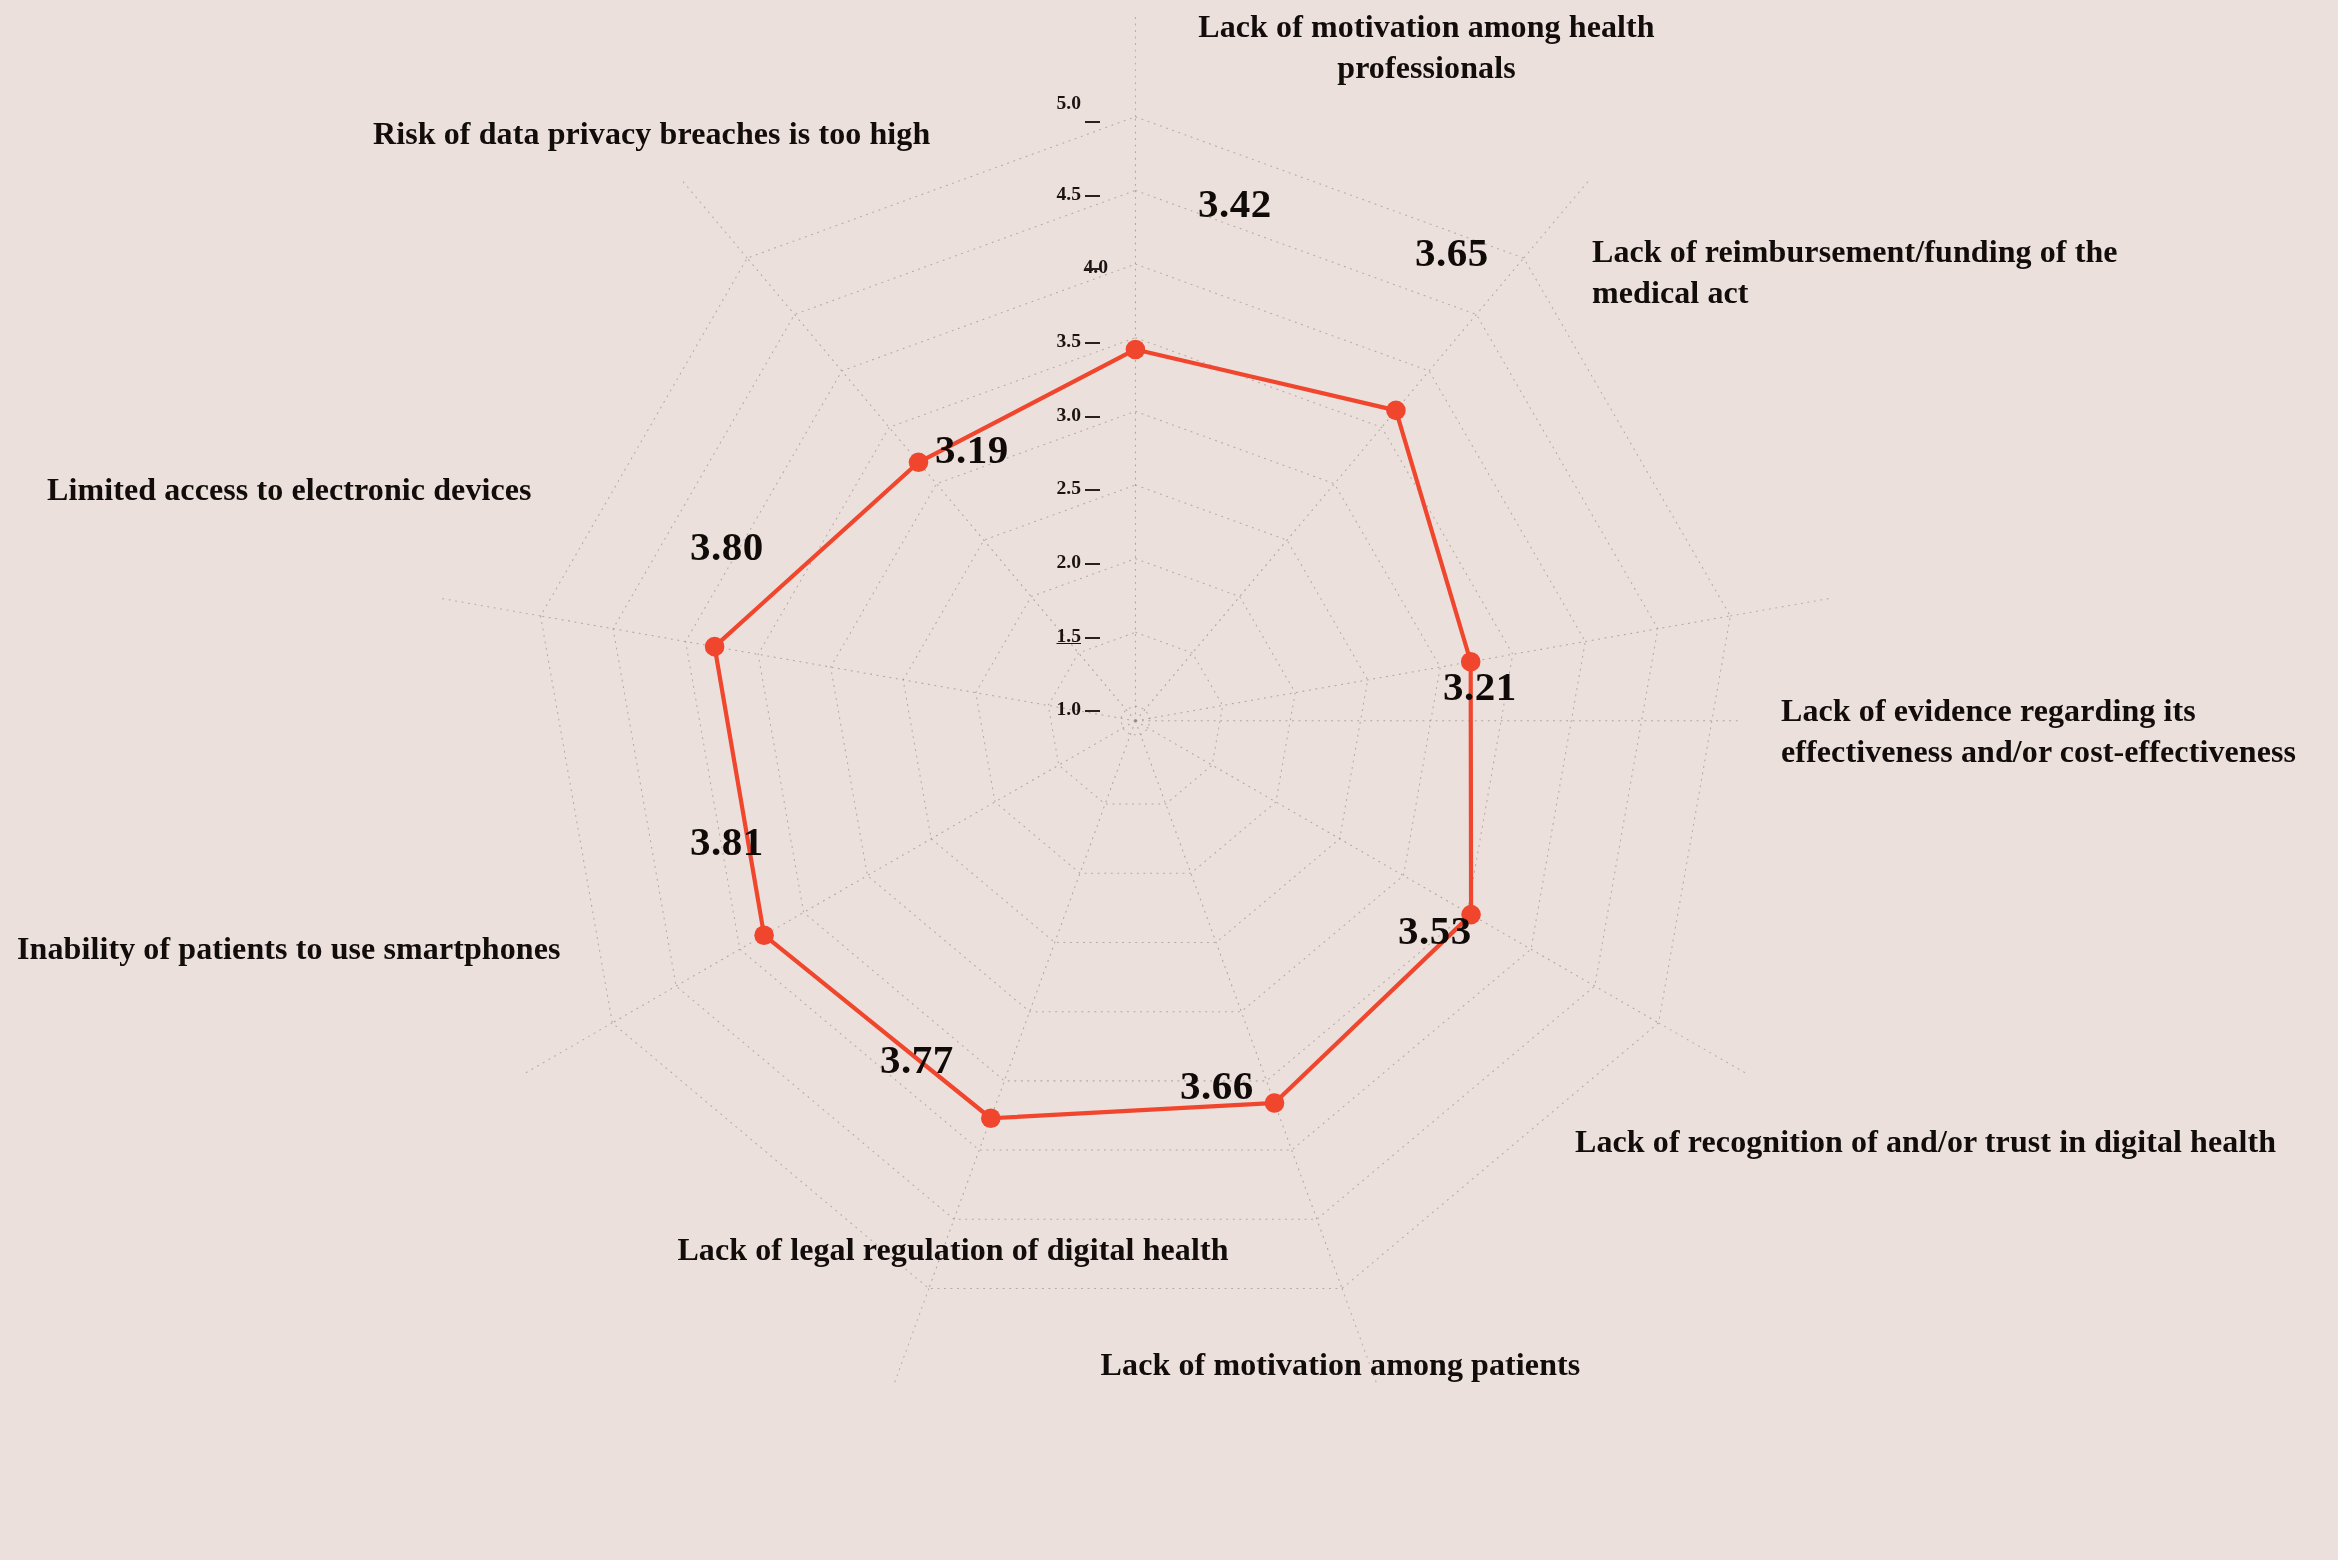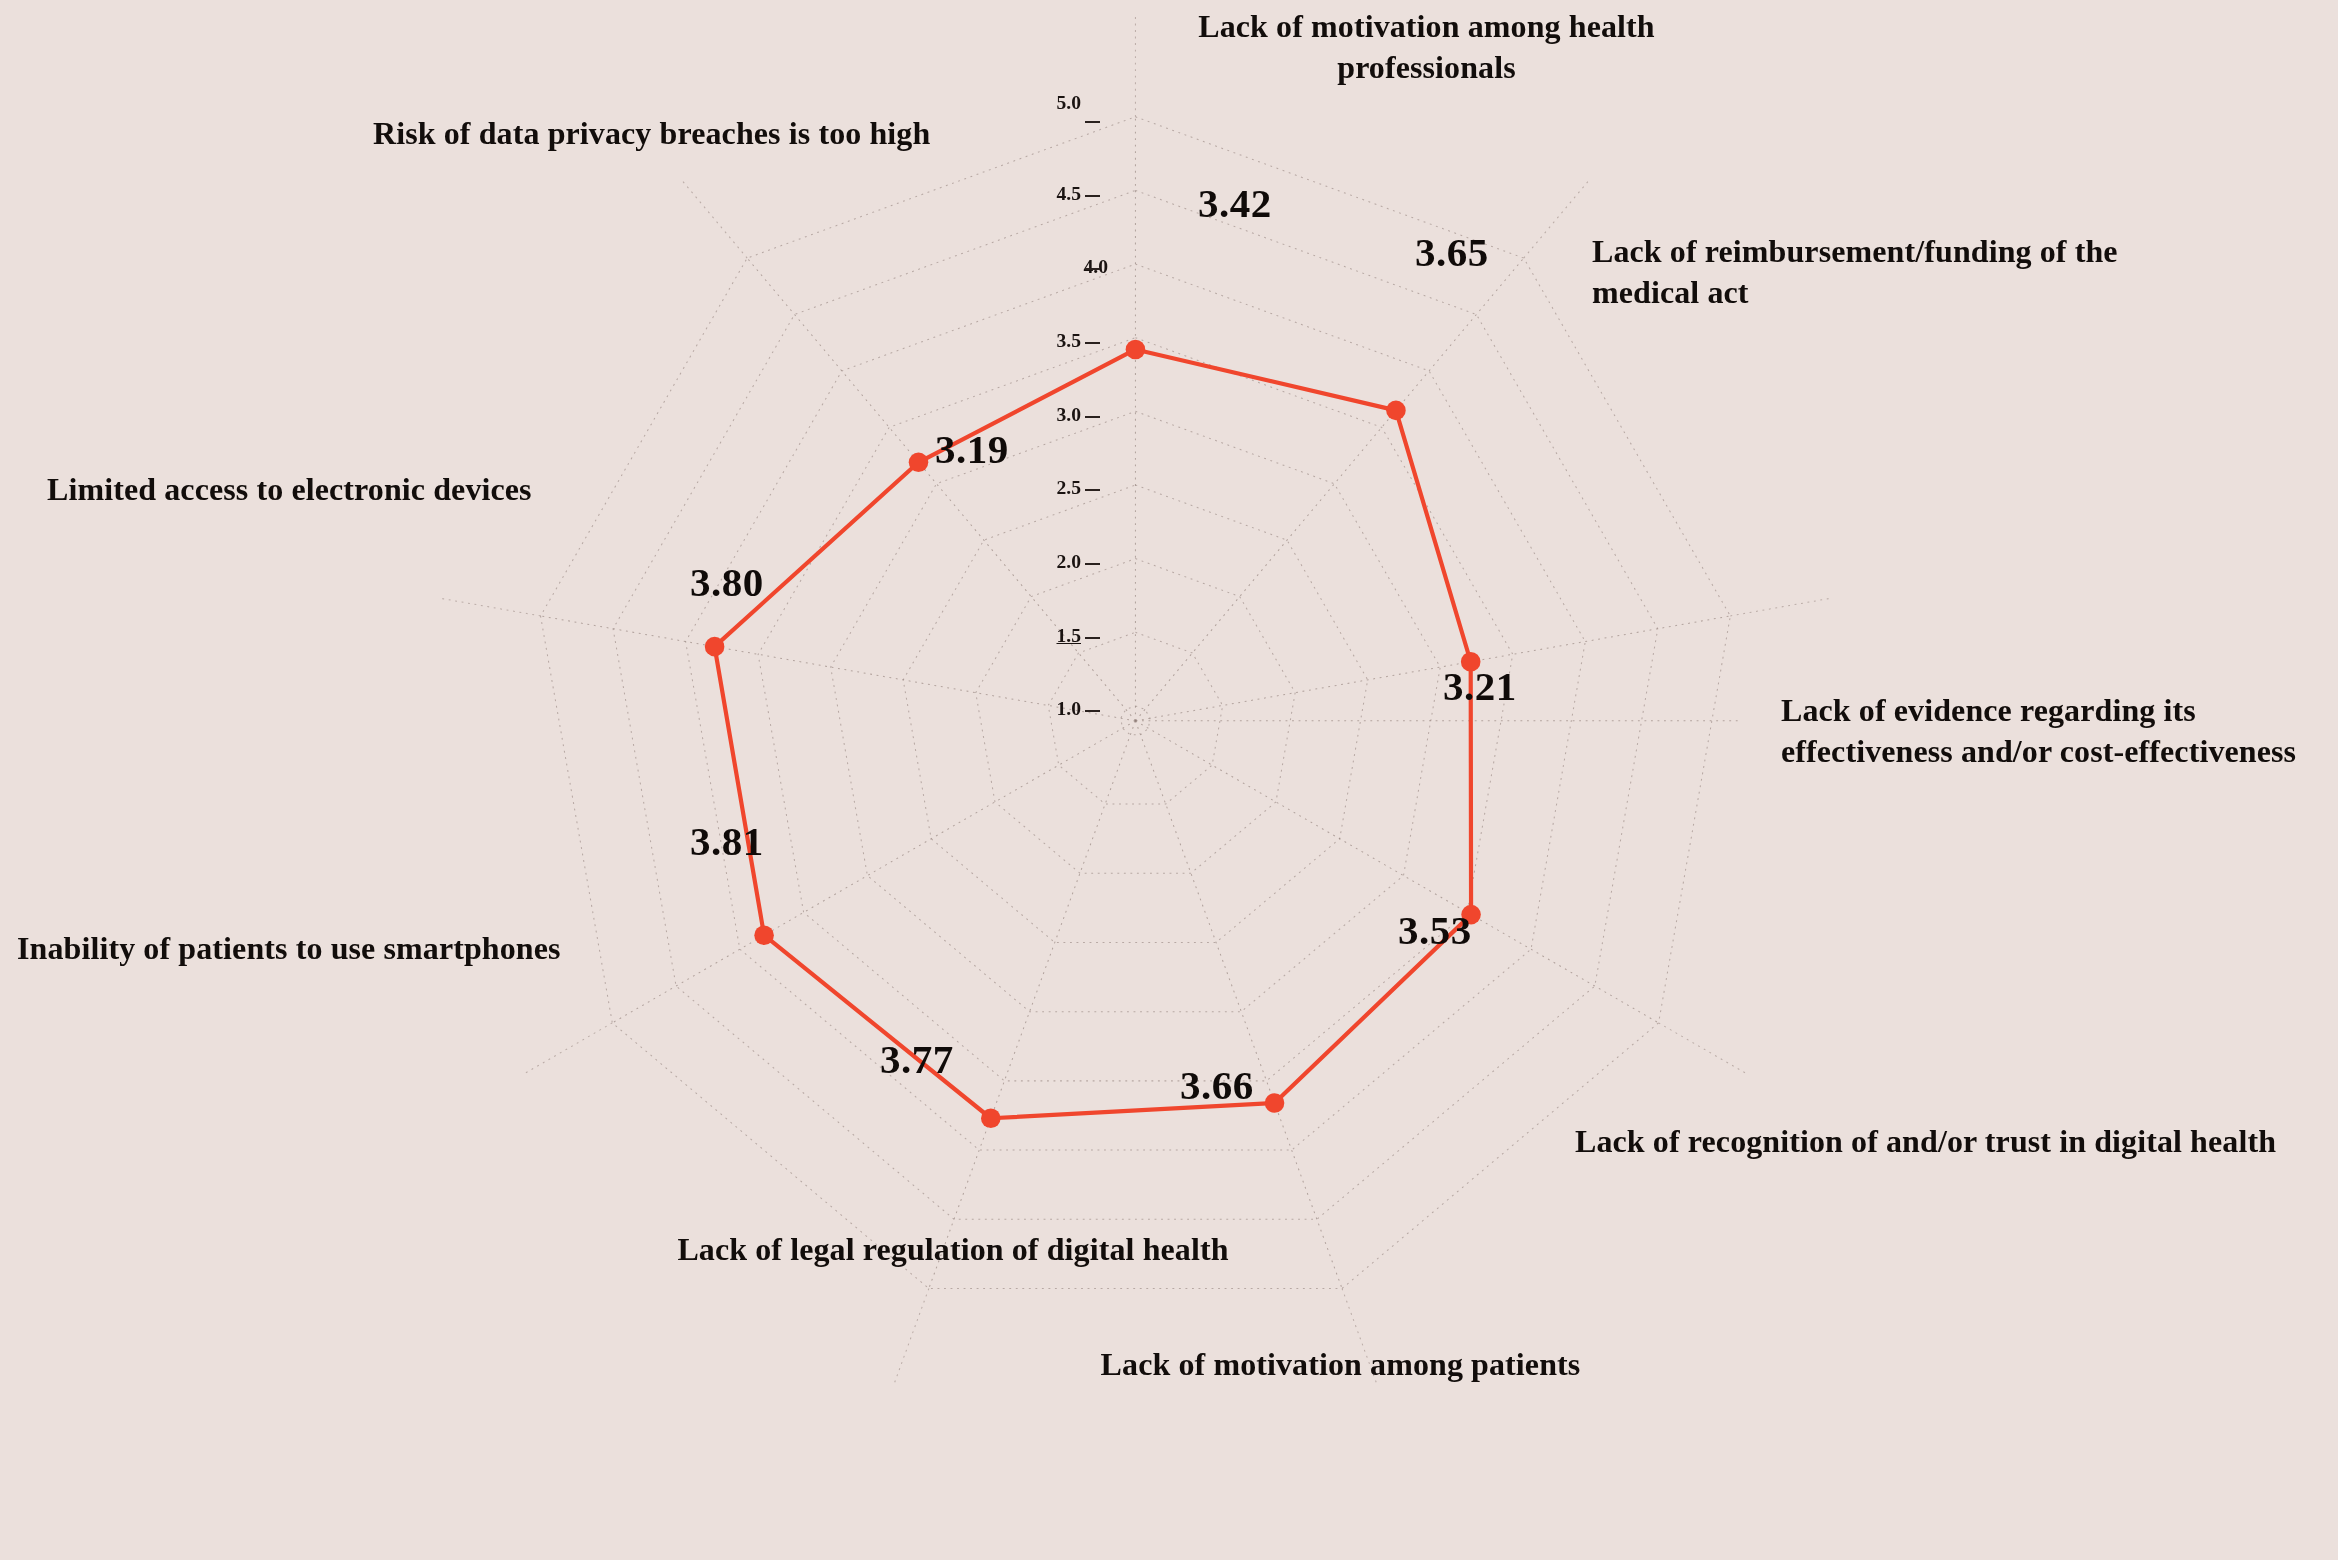--- a/index.html
+++ b/index.html
@@ -135,21 +135,21 @@
       <div class="axis-label lbl-left" style="left: 373px; top: 113px; width: 634px;">Risk of data privacy breaches is too high</div>
     </div>
   <div id="value-labels">
       <div class="value-label" style="left: 1198px; top: 179px;">3.42</div>
       <div class="value-label" style="left: 1415px; top: 228px;">3.65</div>
       <div class="value-label" style="left: 1443px; top: 662px;">3.21</div>
       <div class="value-label" style="left: 1398px; top: 906px;">3.53</div>
       <div class="value-label" style="left: 1180px; top: 1061px;">3.66</div>
       <div class="value-label" style="left: 880px; top: 1035px;">3.77</div>
       <div class="value-label" style="left: 690px; top: 817px;">3.81</div>
-      <div class="value-label" style="left: 690px; top: 522px; margin-top: 36px;">3.80</div>
+      <div class="value-label" style="left: 690px; top: 522px;">3.80</div>
       <div class="value-label" style="left: 935px; top: 385px; margin-top: 40px;">3.19</div>
     </div>
   <div id="tick-labels">
       <div class="tick-label" style="left: 1025px; top: 698px; width: 56px;">1.0</div>
       <div style="position: absolute; left: 1085px; top: 710px; width: 15px; height: 1.9px; background: rgb(42, 33, 30);"></div>
       <div class="tick-label" style="left: 1025px; top: 625px; width: 56px; text-decoration: underline;">1.5</div>
       <div style="position: absolute; left: 1085px; top: 637px; width: 15px; height: 1.9px; background: rgb(42, 33, 30);"></div>
       <div class="tick-label" style="left: 1025px; top: 551px; width: 56px;">2.0</div>
       <div style="position: absolute; left: 1085px; top: 563px; width: 15px; height: 1.9px; background: rgb(42, 33, 30);"></div>
       <div class="tick-label" style="left: 1025px; top: 477px; width: 56px;">2.5</div>

